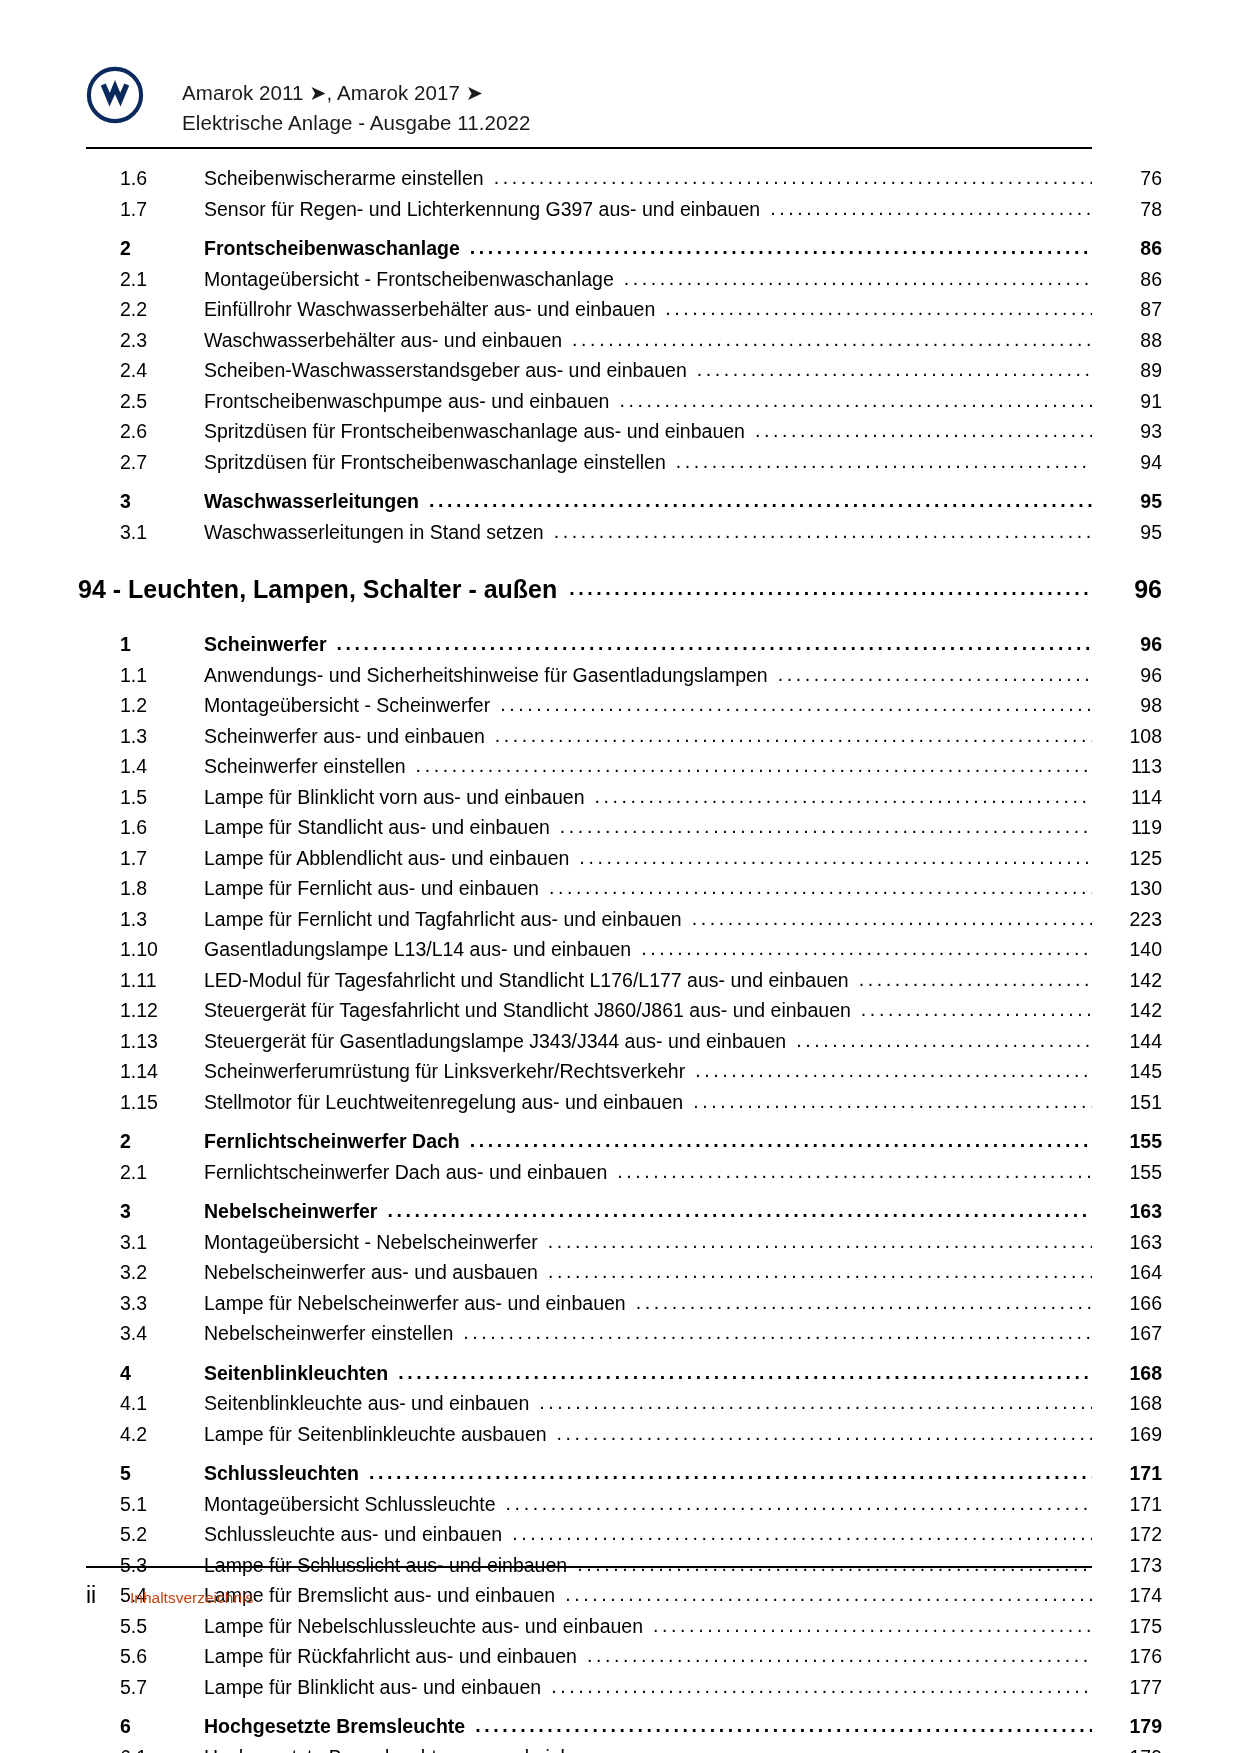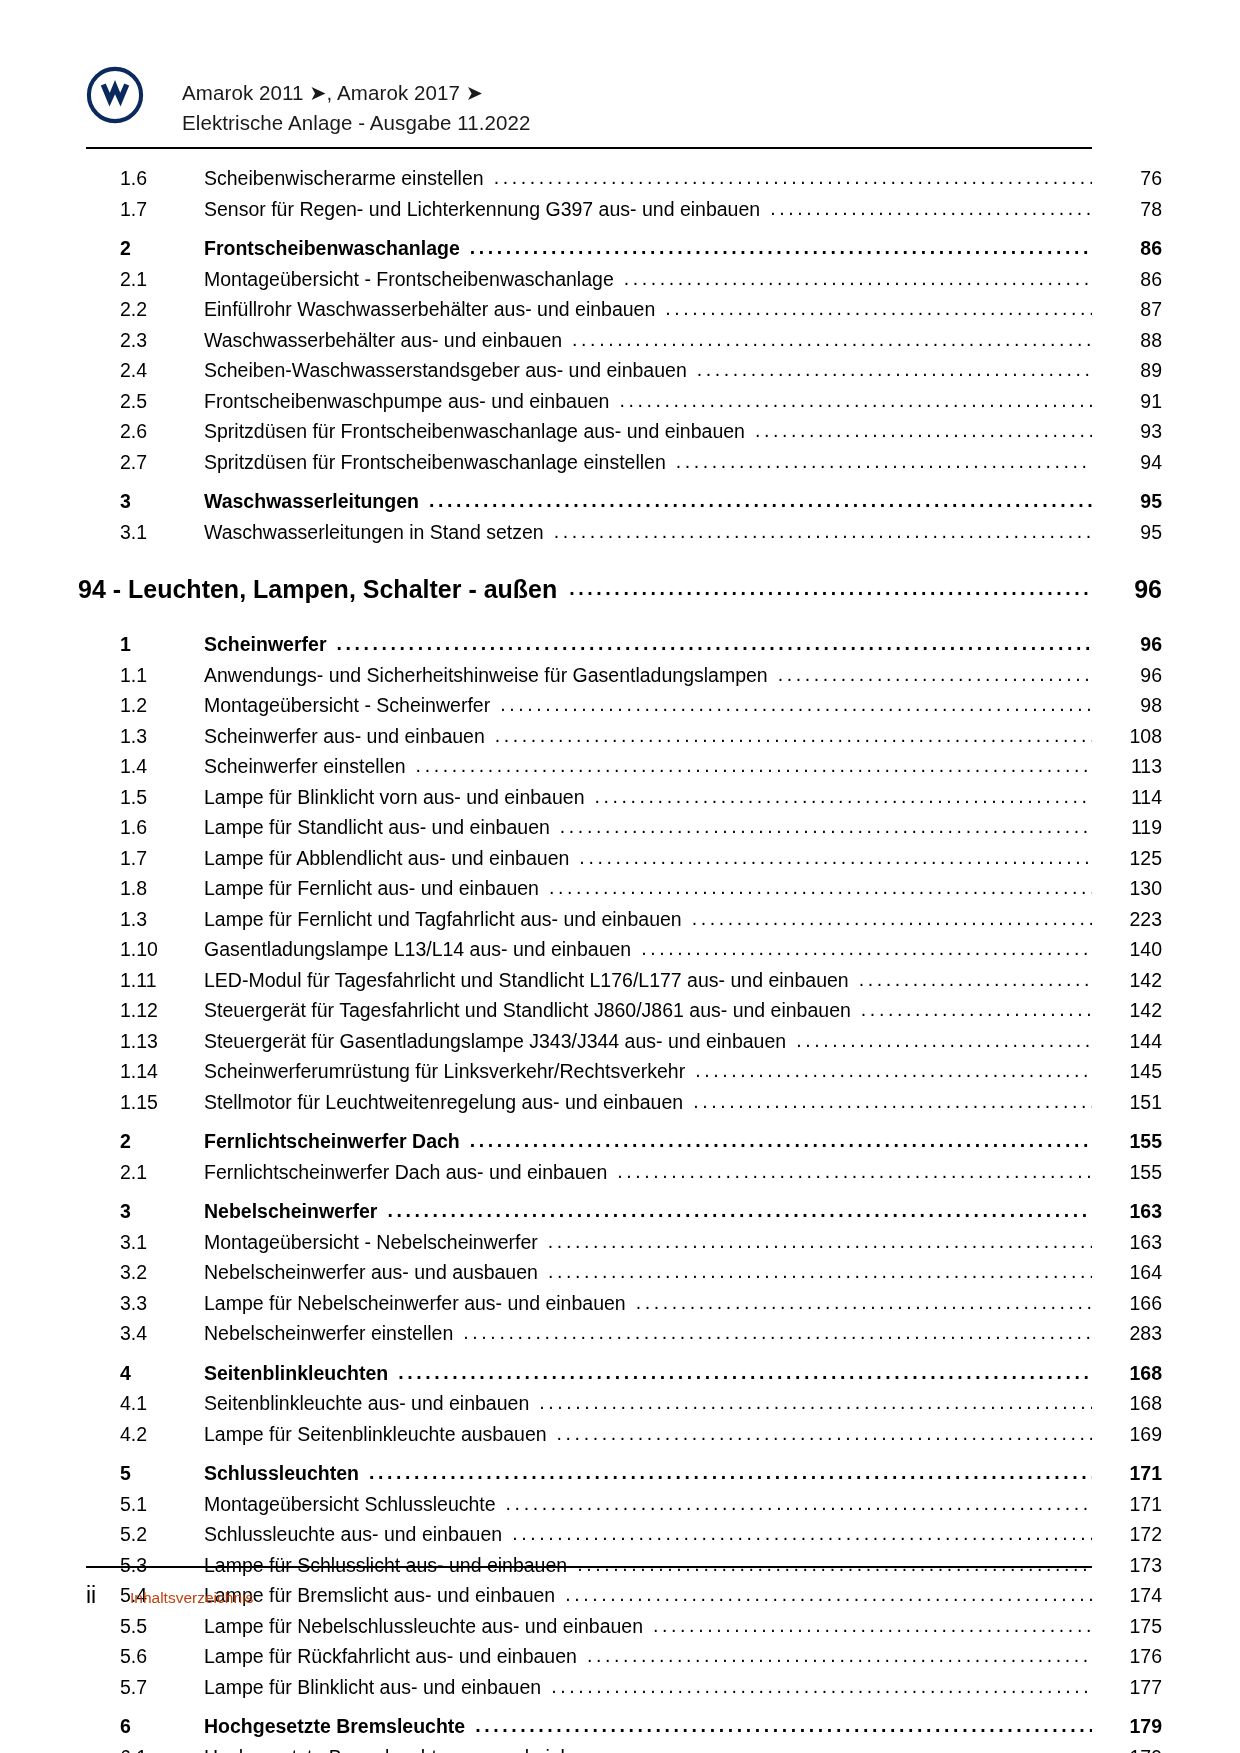--- a/index.html
+++ b/index.html
@@ -371,21 +371,21 @@
       <div class="toc-row lvl-sub">
         <span class="num">3.3</span>
         <span class="title">Lampe für Nebelscheinwerfer aus- und einbauen</span>
         <span class="leader">.........................................................................................</span>
         <span class="pageno">166</span>
       </div>
       <div class="toc-row lvl-sub">
         <span class="num">3.4</span>
         <span class="title">Nebelscheinwerfer einstellen</span>
         <span class="leader">.........................................................................................</span>
-        <span class="pageno">283</span>
+        <span class="pageno">167</span>
       </div>
       <div class="toc-row lvl-sec gap-before">
         <span class="num">4</span>
         <span class="title">Seitenblinkleuchten</span>
         <span class="leader">.........................................................................................</span>
         <span class="pageno">168</span>
       </div>
       <div class="toc-row lvl-sub">
         <span class="num">4.1</span>
         <span class="title">Seitenblinkleuchte aus- und einbauen</span>

